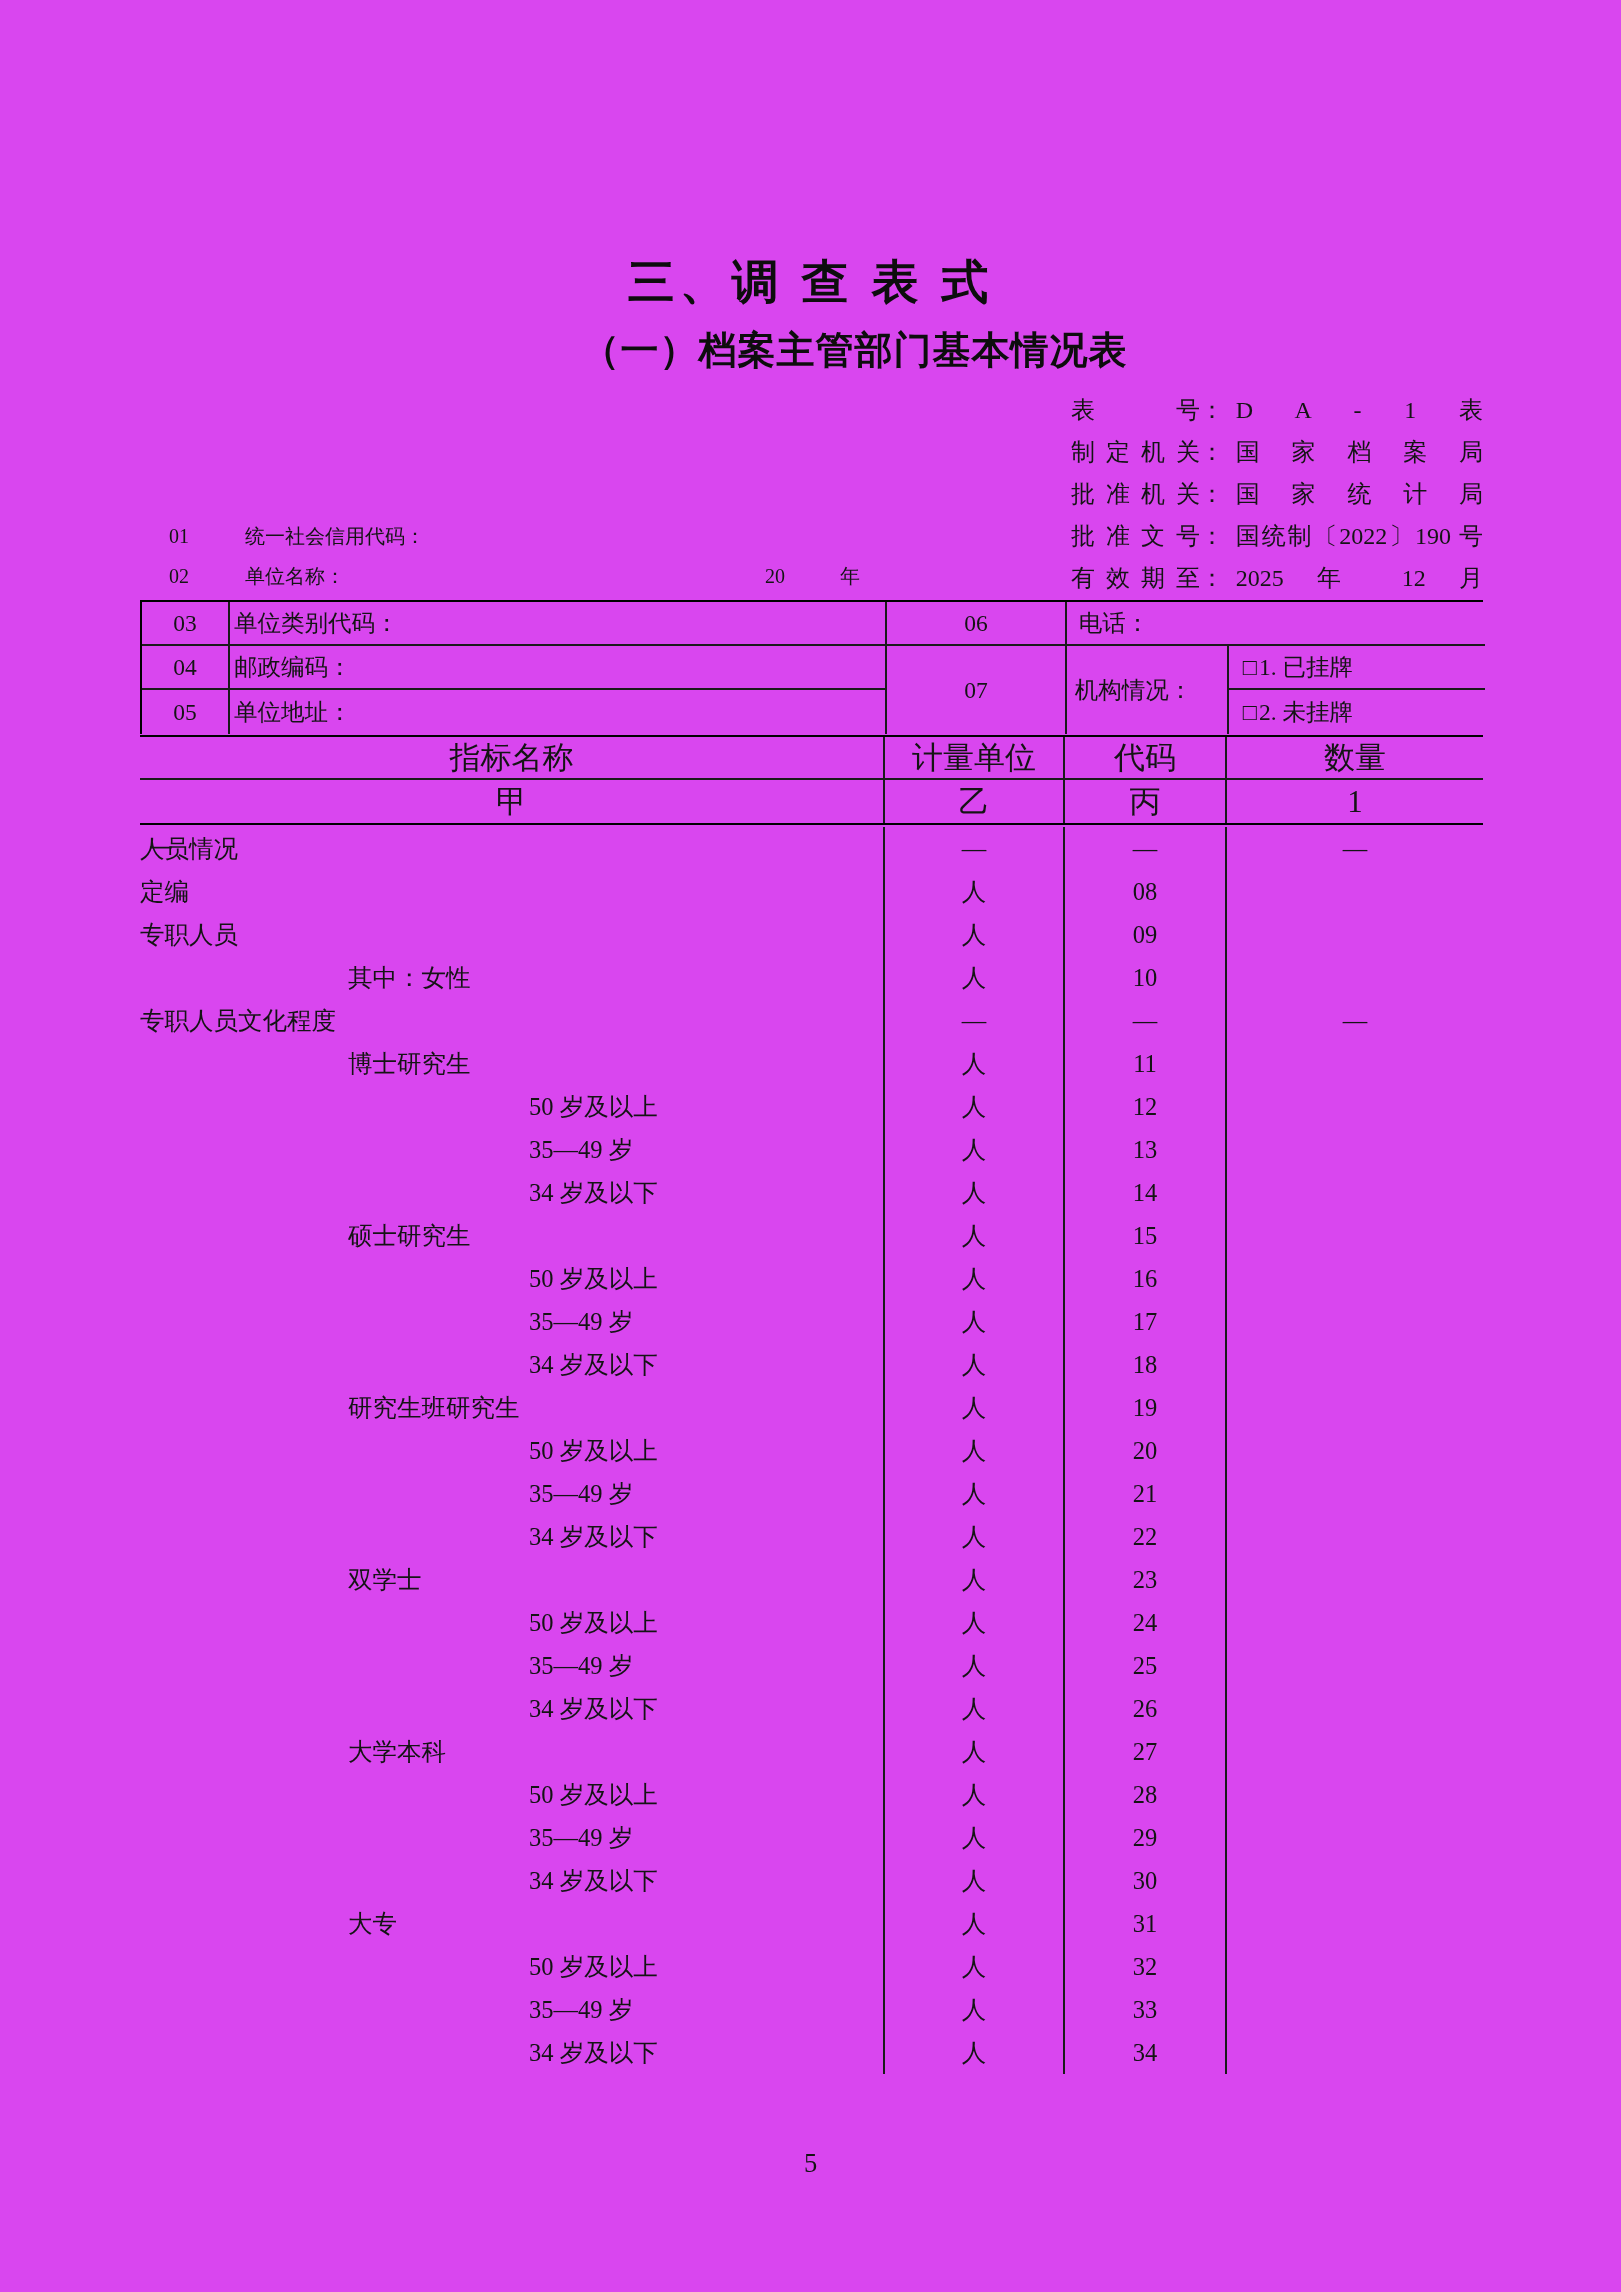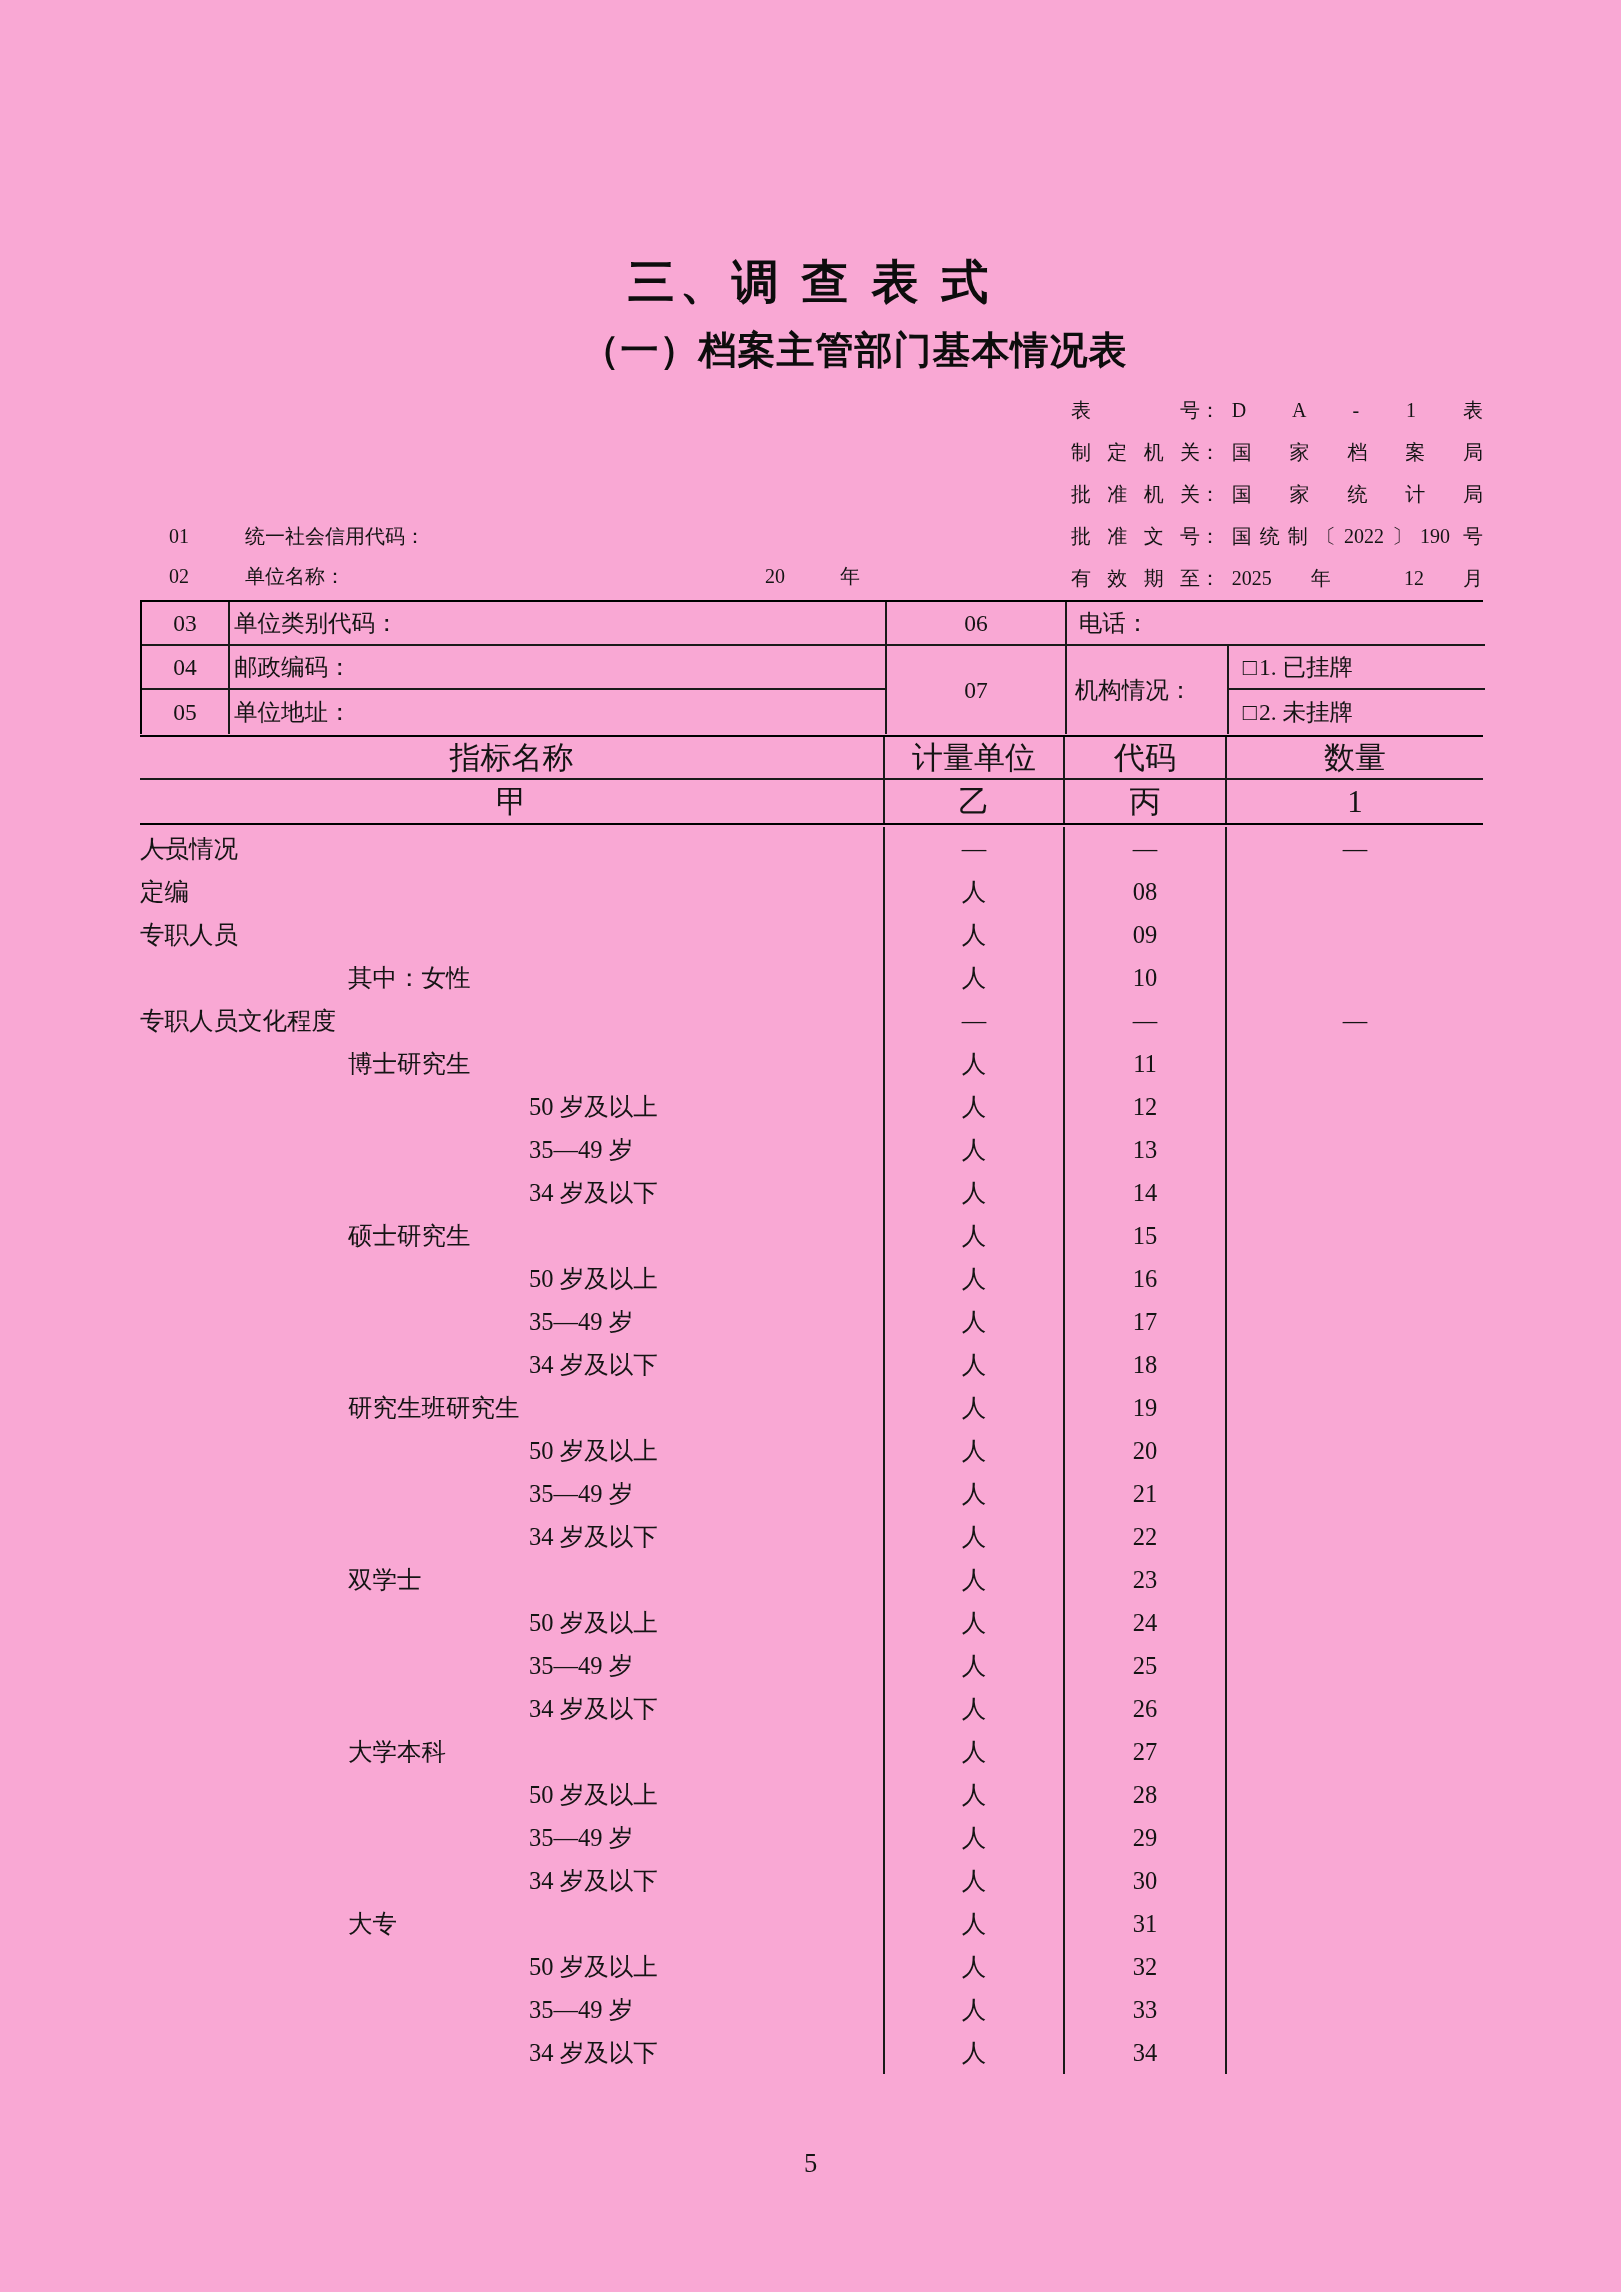--- a/index.html
+++ b/index.html
@@ -1,19 +1,19 @@
 <!DOCTYPE html>
 <html><head>
 <meta charset="utf-8">
 <style>
   html,body{margin:0;padding:0;background:#ffffff;}
   .page{
     position:relative;
     width:1621px;height:2293px;
-    background:#f9a8d4;
+    background:#d946ef;
     font-family:"Liberation Serif","DejaVu Serif",serif;
     color:#141414;
     overflow:hidden;
   }
   
   .doc-title{
     position:absolute;top:253px;left:0;width:1621px;
     text-align:center;
     font-family:"Liberation Sans","DejaVu Sans",sans-serif;
     font-weight:bold;font-size:47px;line-height:57px;letter-spacing:4.9px;
@@ -23,21 +23,21 @@
     position:absolute;top:327px;left:0;width:1621px;
     text-align:center;
     font-family:"Liberation Sans","DejaVu Sans",sans-serif;
     font-weight:bold;font-size:38px;line-height:47px;letter-spacing:1px;
     color:#0d0d0d;
     margin-left:44px;
   }
   
   .meta{
     position:absolute;left:1071px;top:389px;width:412px;
-    font-size:20px;
+    font-size:24px;
   }
   .meta-row{display:flex;align-items:center;height:42px;}
   .m-label{display:inline-block;width:129px;text-align:justify;text-align-last:justify;}
   .m-colon{display:inline-block;}
   .m-value{flex:1;text-align:justify;text-align-last:justify;padding-left:11.8px;}
   
   .pre-row{position:absolute;left:0;width:1621px;height:43px;display:flex;align-items:center;font-size:20px;}
   .pre-row .no{position:absolute;left:169px;}
   .pre-row .lab{position:absolute;left:245px;}
   .pre-row .y20{position:absolute;left:765px;}

